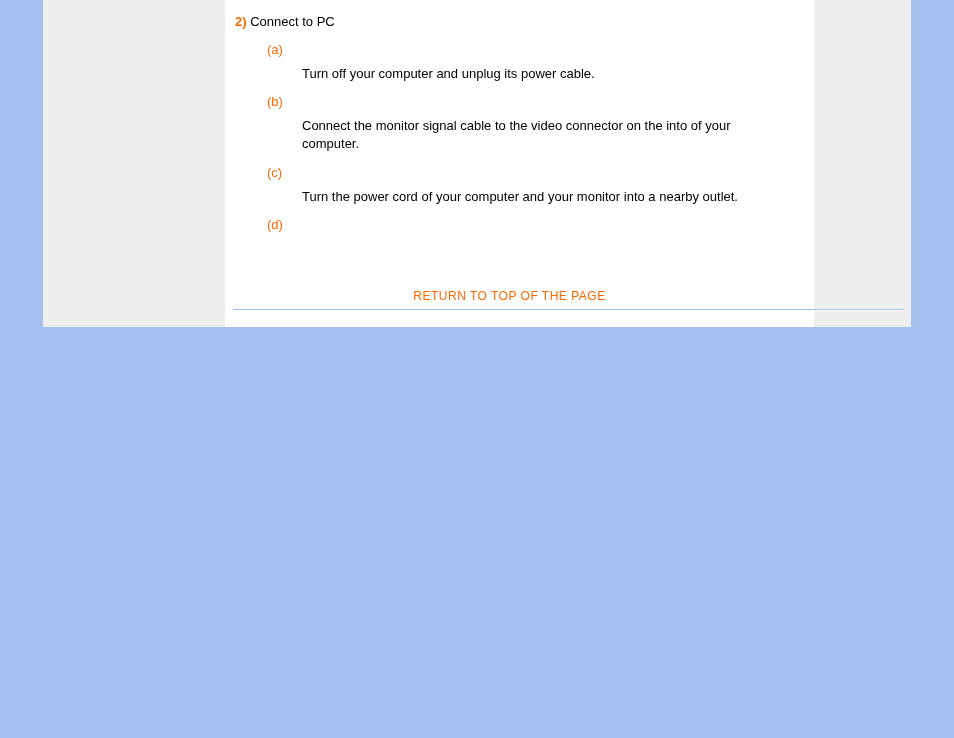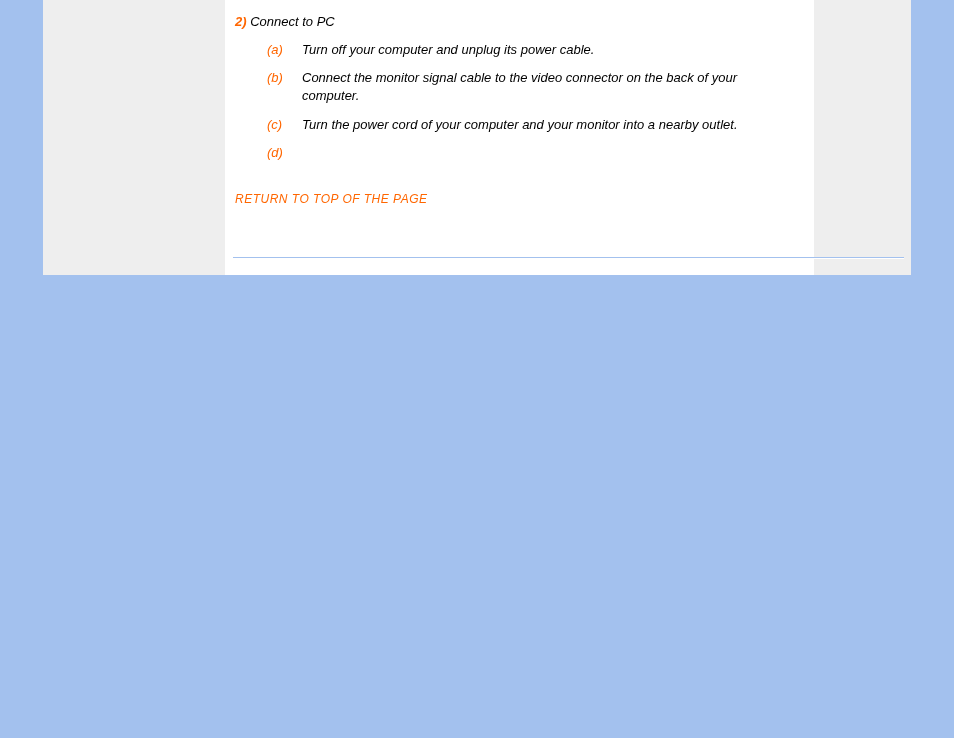--- a/index.html
+++ b/index.html
@@ -17,25 +17,24 @@
     }
     .page-wrapper {
       background: #a3c1ee;
       width: 100%;
       height: 100%;
       padding: 0 43px 0 43px;
     }
     .page-container {
       background: #0369a1;
       width: 100%;
-      height: 275px;
+      height: 327px;
       border-radius: 0 0 8px 8px;
       position: relative;
       display: flex;
-      font-style: italic;
     }
     .sidebar {
       width: 182px;
       background: #eeeeee;
       flex-shrink: 0;
     }
     .content-area {
       flex: 1;
       background: #ffffff;
       padding: 14px 30px 20px 10px;
@@ -65,28 +64,29 @@
       line-height: 1.4;
     }
     .step-letter {
       color: #ff6600;
       width: 35px;
       flex-shrink: 0;
     }
     .step-text {
       color: #000000;
       max-width: 440px;
+      margin-top: 24px;
     }
     .return-link {
       display: block;
-      text-align: left;
+      text-align: center;
       color: #ff6600;
       font-size: 12px;
       letter-spacing: 0.5px;
-      margin-top: 30px;
+      margin-top: 55px;
       text-decoration: none;
       cursor: pointer;
     }
     .bottom-divider {
       position: absolute;
       bottom: 16px;
       left: 8px;
       right: -90px;
       height: 1px;
       border-top: 1px solid #a3c1ee;
@@ -104,21 +104,21 @@
         <span class="section-number">2)</span>
         <span class="section-title">Connect to PC</span>
       </div>
       <div class="step-list">
         <div class="step-item">
           <span class="step-letter">(a)</span>
           <span class="step-text">Turn off your computer and unplug its power cable.</span>
         </div>
         <div class="step-item">
           <span class="step-letter">(b)</span>
-          <span class="step-text">Connect the monitor signal cable to the video connector on the back of your computer.</span>
+          <span class="step-text">Connect the monitor signal cable to the video connector on the into of your computer.</span>
         </div>
         <div class="step-item">
           <span class="step-letter">(c)</span>
           <span class="step-text">Turn the power cord of your computer and your monitor into a nearby outlet.</span>
         </div>
         <div class="step-item">
           <span class="step-letter">(d)</span>
         </div>
       </div>
       <a class="return-link">RETURN TO TOP OF THE PAGE</a>

